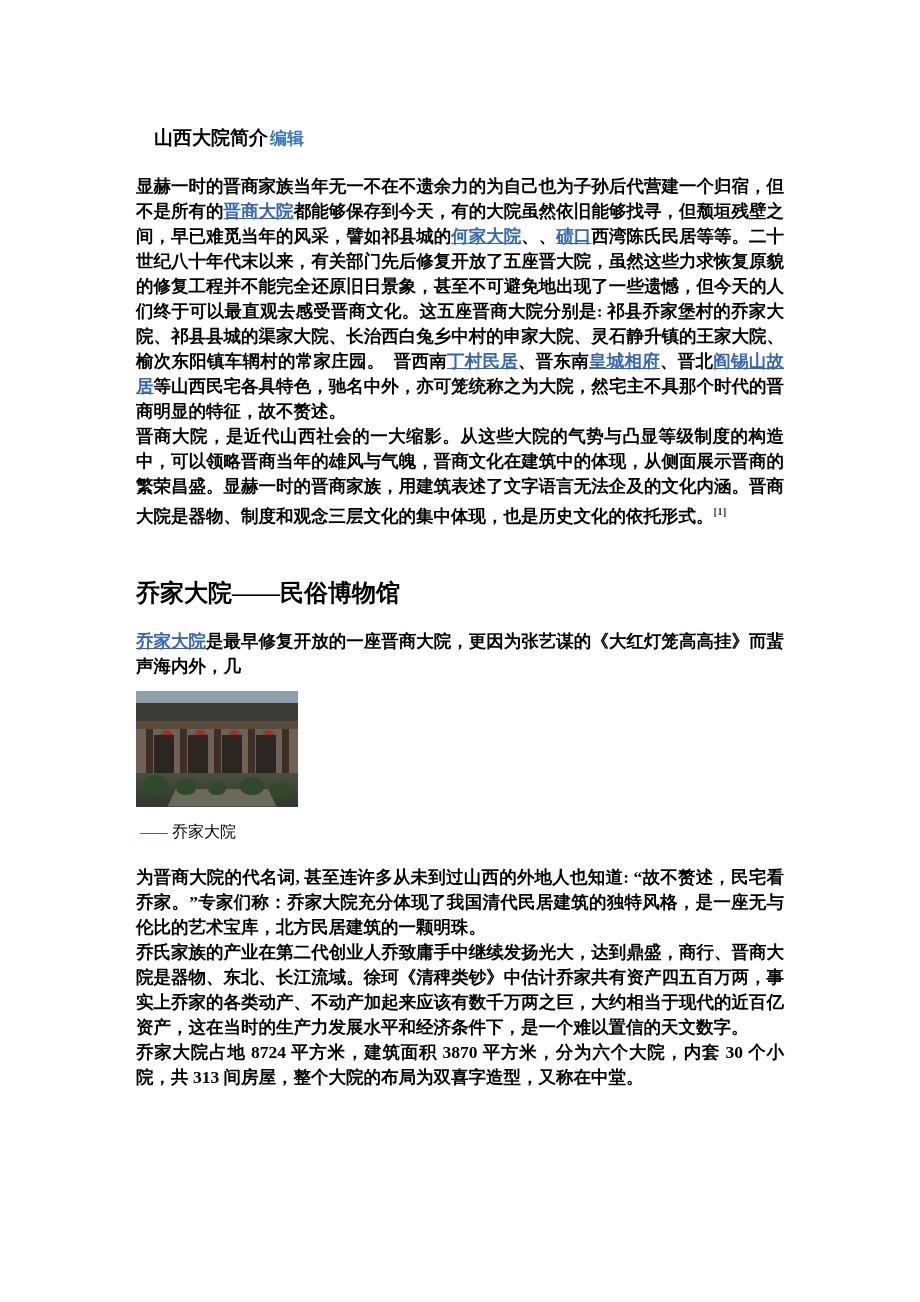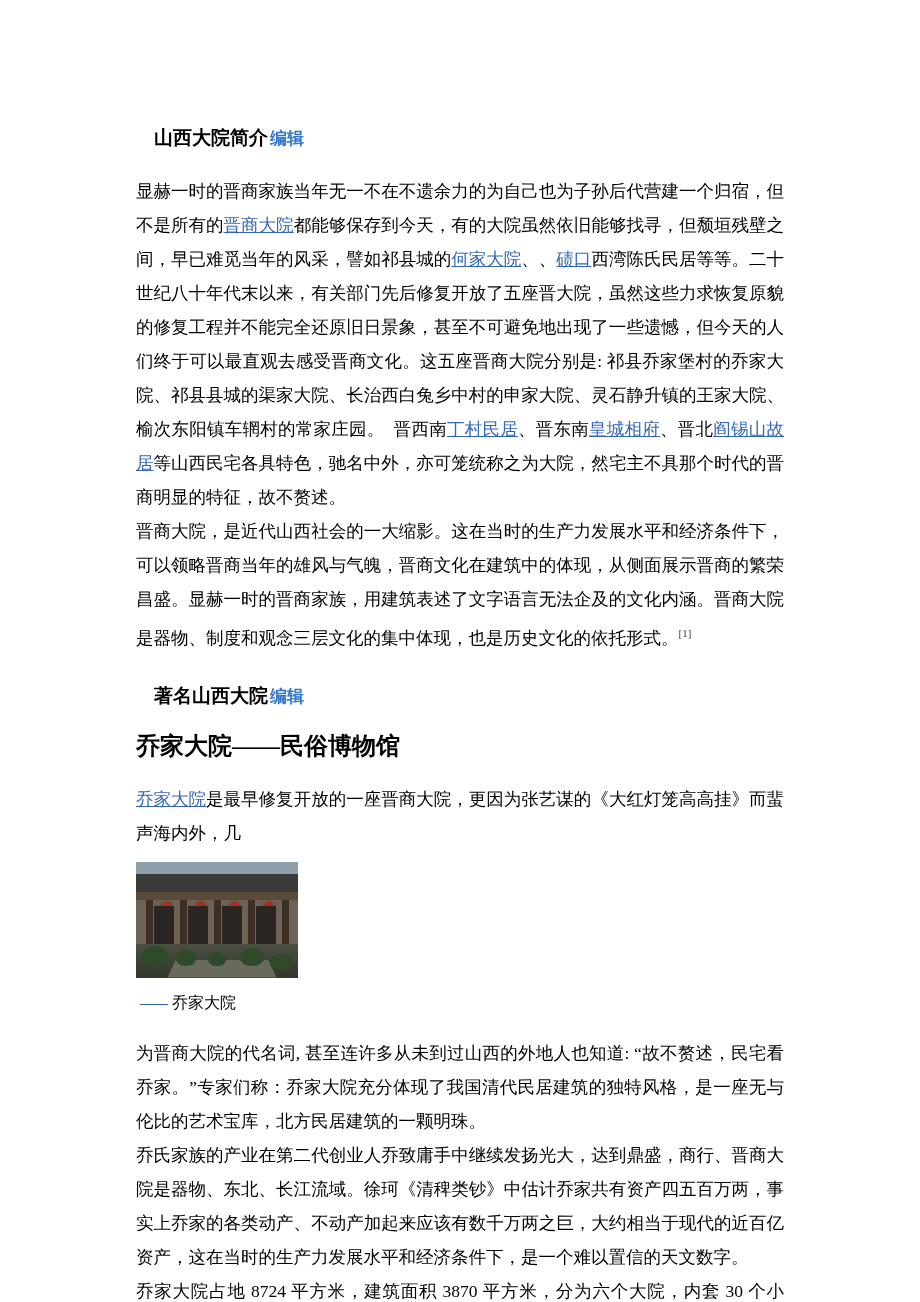--- a/index.html
+++ b/index.html
@@ -39,25 +39,26 @@
   }
   h2.section-head .edit-link {
     color: #3377cc;
     font-size: 17px;
     font-weight: bold;
     text-decoration: none;
     margin-left: 2px;
   }
   p.body-text {
     font-size: 17.5px;
-    line-height: 34px;
+    line-height: 25px;
     margin: 0;
     text-align: justify;
     text-justify: inter-ideograph;
     letter-spacing: 0px;
+    font-weight: bold;
   }
   .gap-22 { height: 22px; }
   .gap-28 { height: 28px; }
   .gap-12 { height: 12px; }
   a.wlink {
     color: #3366bb;
     text-decoration: underline;
   }
   h3.sub-head {
     font-size: 24px;
@@ -152,27 +153,24 @@
   <div class="content">
 
     <h2 class="section-head">
       <span>山西大院简介</span><a href="#" class="edit-link">编辑</a>
     </h2>
 
     <div class="gap-22"></div>
 
     <p class="body-text">显赫一时的晋商家族当年无一不在不遗余力的为自己也为子孙后代营建一个归宿，但不是所有的<a class="wlink" href="#">晋商大院</a>都能够保存到今天，有的大院虽然依旧能够找寻，但颓垣残壁之间，早已难觅当年的风采，譬如祁县城的<a class="wlink" href="#">何家大院</a>、、<a class="wlink" href="#">碛口</a>西湾陈氏民居等等。二十世纪八十年代末以来，有关部门先后修复开放了五座晋大院，虽然这些力求恢复原貌的修复工程并不能完全还原旧日景象，甚至不可避免地出现了一些遗憾，但今天的人们终于可以最直观去感受晋商文化。这五座晋商大院分别是: 祁县乔家堡村的乔家大院、祁县县城的渠家大院、长治西白兔乡中村的申家大院、灵石静升镇的王家大院、榆次东阳镇车辋村的常家庄园。&nbsp; 晋西南<a class="wlink" href="#">丁村民居</a>、晋东南<a class="wlink" href="#">皇城相府</a>、晋北<a class="wlink" href="#">阎锡山故居</a>等山西民宅各具特色，驰名中外，亦可笼统称之为大院，然宅主不具那个时代的晋商明显的特征，故不赘述。</p>
 
-    <p class="body-text"><span>晋商大院，是近代山西社会的一大缩影。这在当时的生产力发展水平和经济条件下，可以领略晋商当年的雄风与气魄，晋商文化在建筑中的体现，从侧面展示晋商的繁荣昌盛。显赫一时的晋商家族，用建筑表述了文字语言无法企及的文化内涵。晋商大院是器物、制度和观念三层文化的集中体现，也是历史文化的依托形式。</span><span class="sup-ref">[1]</span></p>
+    <p class="body-text"><span>晋商大院，是近代山西社会的一大缩影。从这些大院的气势与凸显等级制度的构造中，可以领略晋商当年的雄风与气魄，晋商文化在建筑中的体现，从侧面展示晋商的繁荣昌盛。显赫一时的晋商家族，用建筑表述了文字语言无法企及的文化内涵。晋商大院是器物、制度和观念三层文化的集中体现，也是历史文化的依托形式。</span><span class="sup-ref">[1]</span></p>
 
     <div class="gap-28"></div>
 
-    <h2 class="section-head">
-      <span>著名山西大院</span><a href="#" class="edit-link">编辑</a>
-    </h2>
 
     <div class="gap-22"></div>
 
     <h3 class="sub-head">乔家大院——民俗博物馆</h3>
 
     <div class="gap-22"></div>
 
     <p class="body-text"><a class="wlink" href="#">乔家大院</a><span>是最早修复开放的一座晋商大院，更因为张艺谋的《大红灯笼高高挂》而蜚声海内外，几</span></p>
 
     <div class="gap-12"></div>

